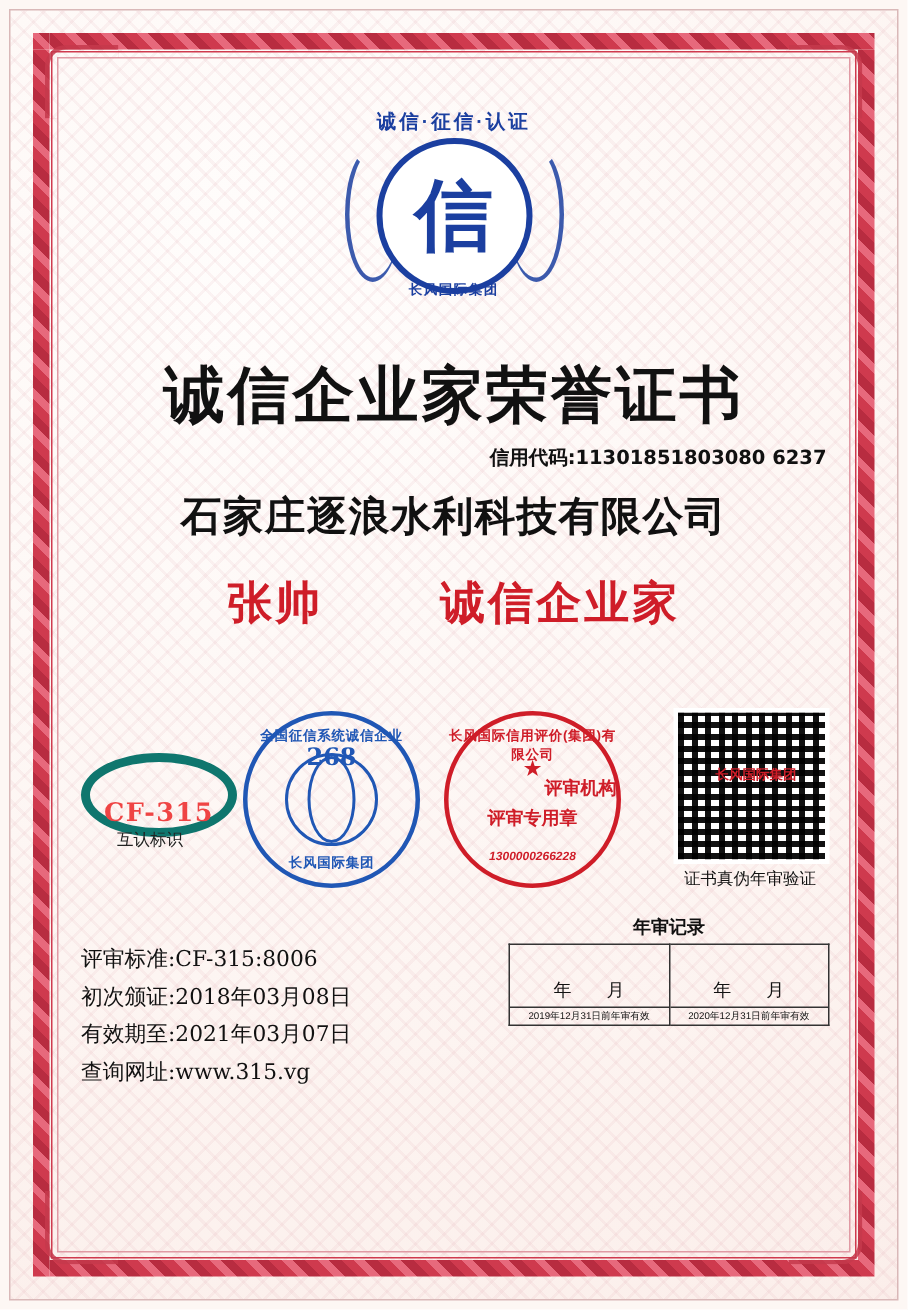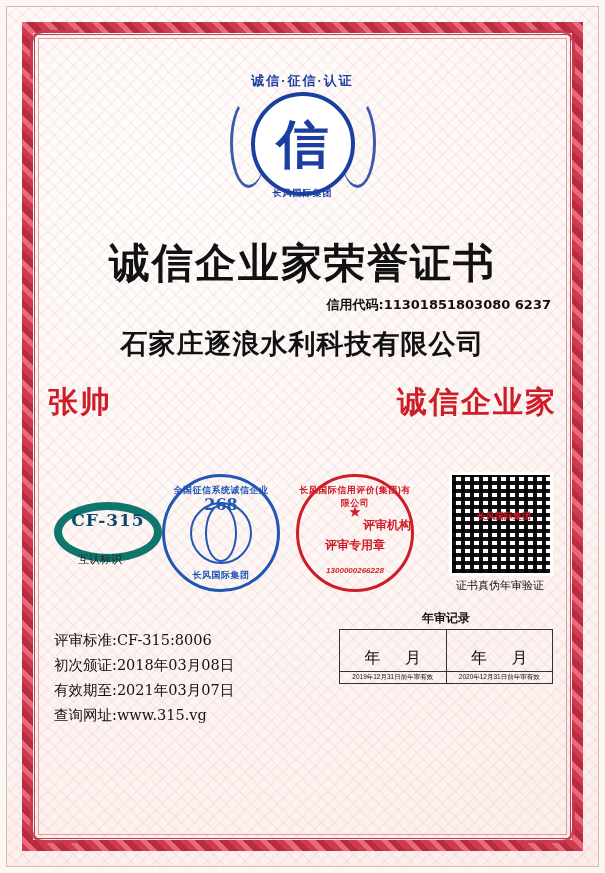--- a/index.html
+++ b/index.html
@@ -151,48 +151,48 @@
     font-size: 27px;
     font-weight: bold;
     color: #111;
     letter-spacing: 1px;
   }
   .honoree-row {
     position: absolute;
     top: 334px;
     left: 0; right: 0;
     display: flex;
-    justify-content: space-between;
+    justify-content: center;
     gap: 78px;
     color: #cf1d28;
     font-family: "DejaVu Sans", sans-serif;
     font-size: 30px;
     font-weight: bold;
     letter-spacing: 2px;
   }
 
   
   .seals {
     position: absolute;
     top: 418px;
     left: 0; right: 0;
     height: 140px;
   }
   .seal-cf {
     position: absolute;
     left: 6px; top: 36px;
     width: 92px; height: 44px;
-    border: 8px solid #0f766e;
+    border: 6px solid #0f766e;
     border-radius: 50%;
-    color: #0c4a6e;
+    color: #ef4444;
     font-family: "DejaVu Serif", serif;
     font-size: 17px;
     font-weight: bold;
     display: flex;
-    align-items: flex-start;
+    align-items: flex-end;
     justify-content: center;
     letter-spacing: 1px;
   }
   .seal-cf-label {
     position: absolute;
     left: 20px; top: 86px;
     width: 64px;
     text-align: center;
     font-size: 11px;
     color: #222;
@@ -335,21 +335,21 @@
   }
   .annual-table td {
     border: 1px solid #333;
     height: 52px;
     width: 50%;
     vertical-align: bottom;
     text-align: center;
     padding: 0 0 1px 0;
   }
   .cell-ym {
-    font-size: 16px;
+    font-size: 12px;
     color: #111;
     letter-spacing: 10px;
     padding-left: 10px;
   }
   .cell-note {
     font-size: 6.5px;
     color: #111;
     white-space: nowrap;
     border-top: 1px solid #333;
     display: block;

